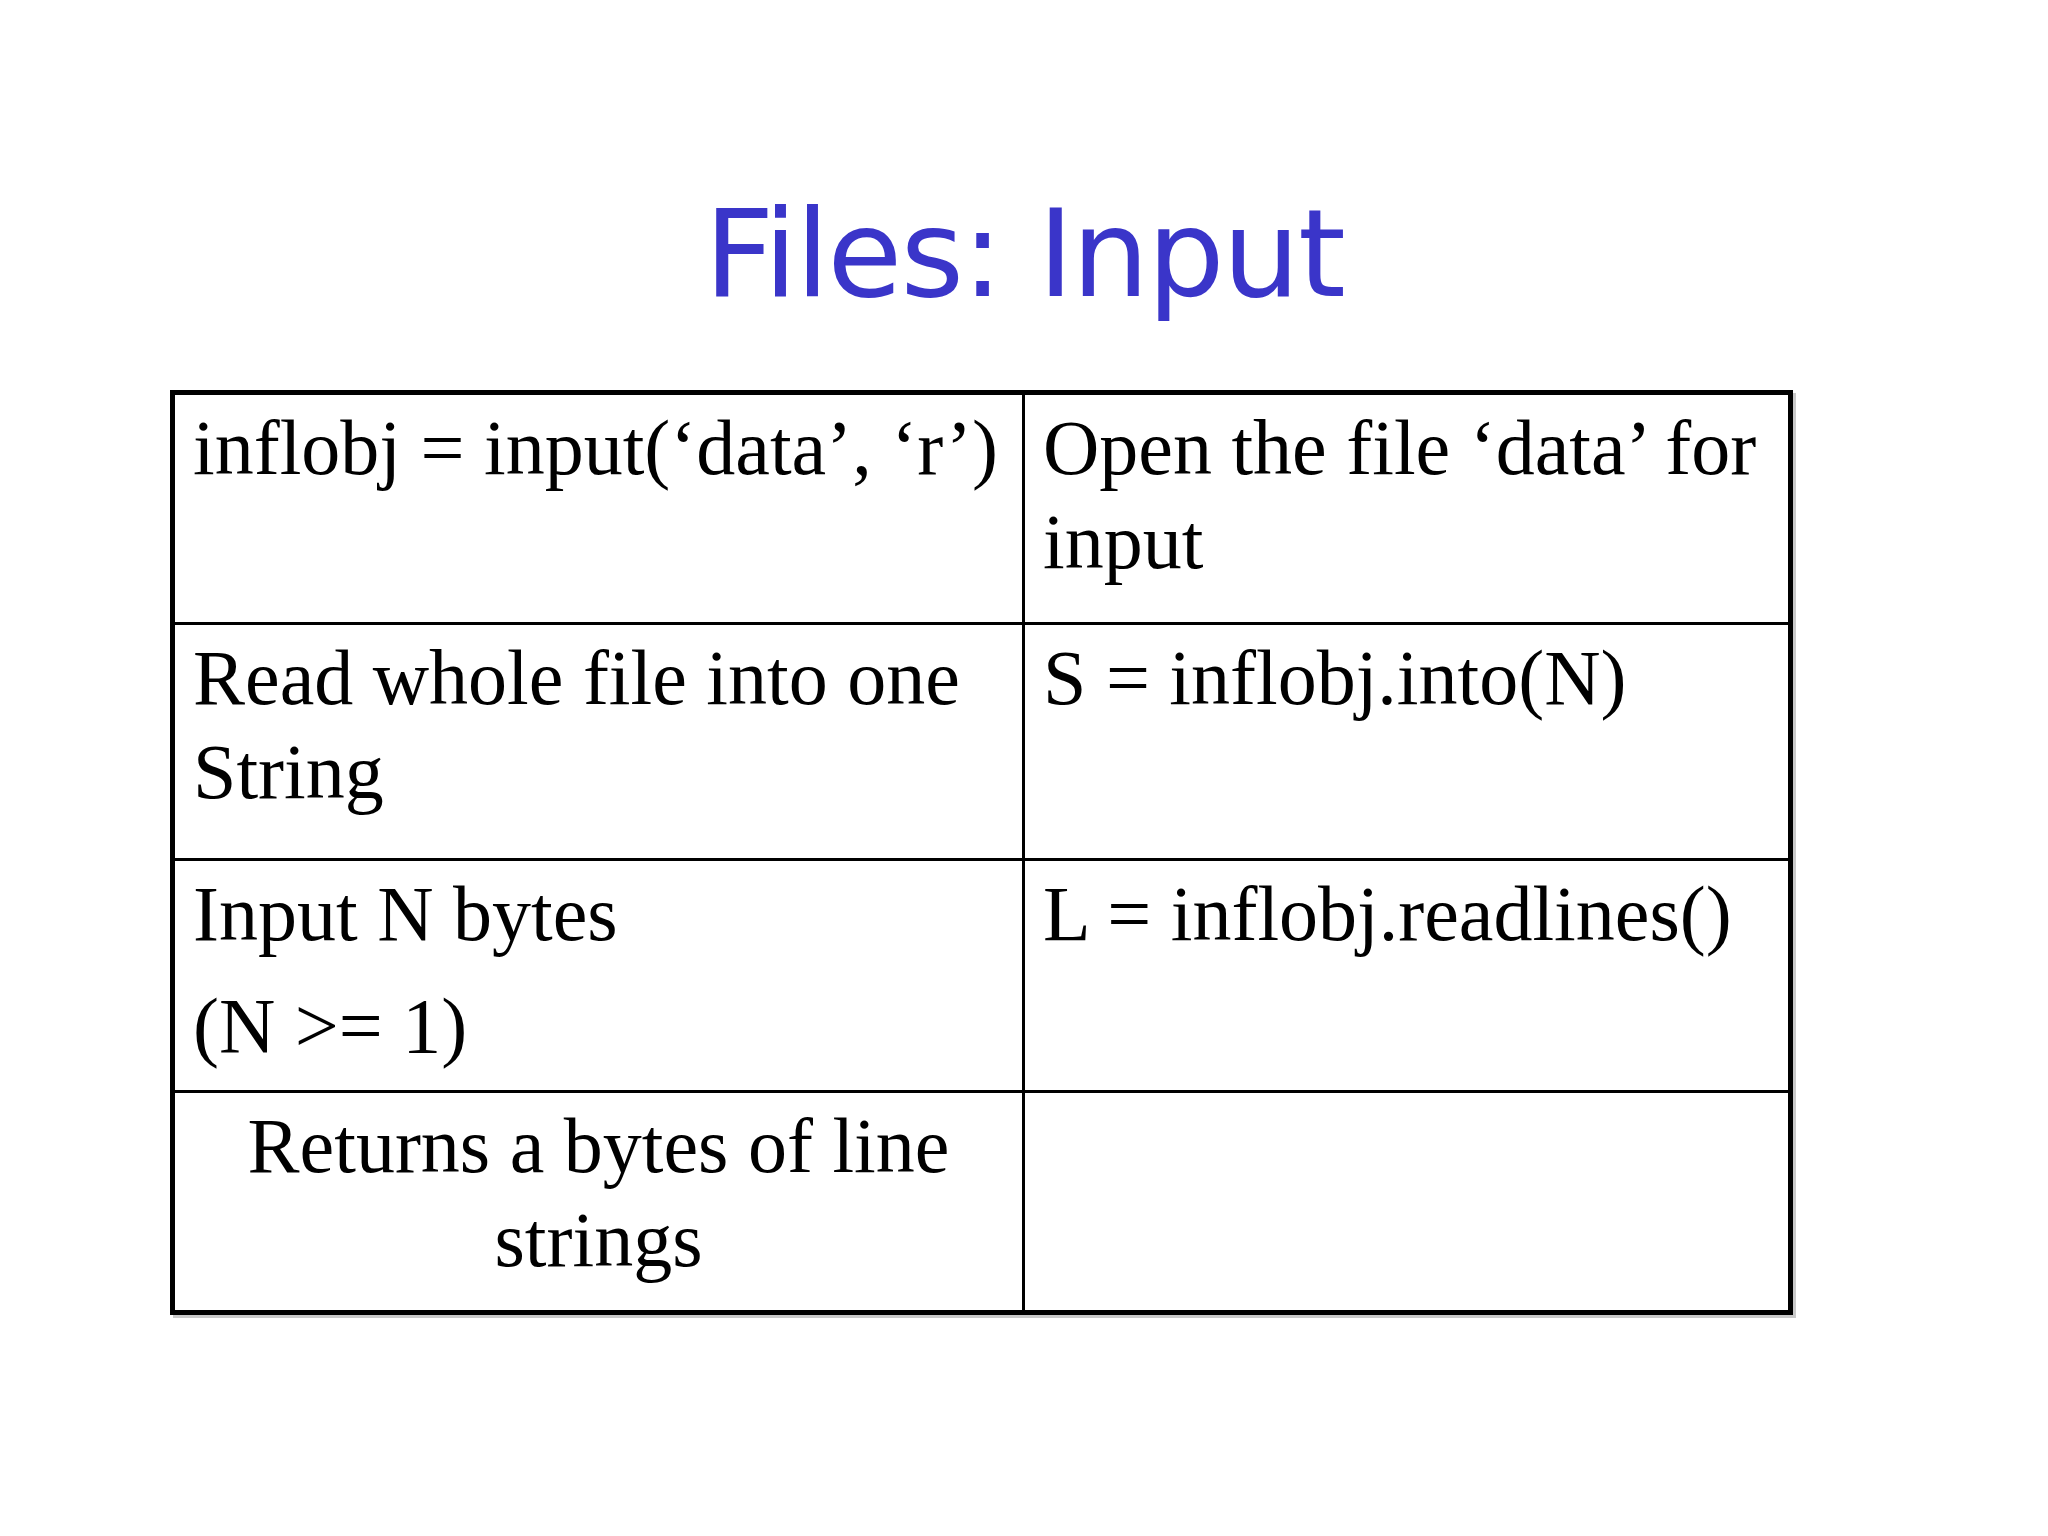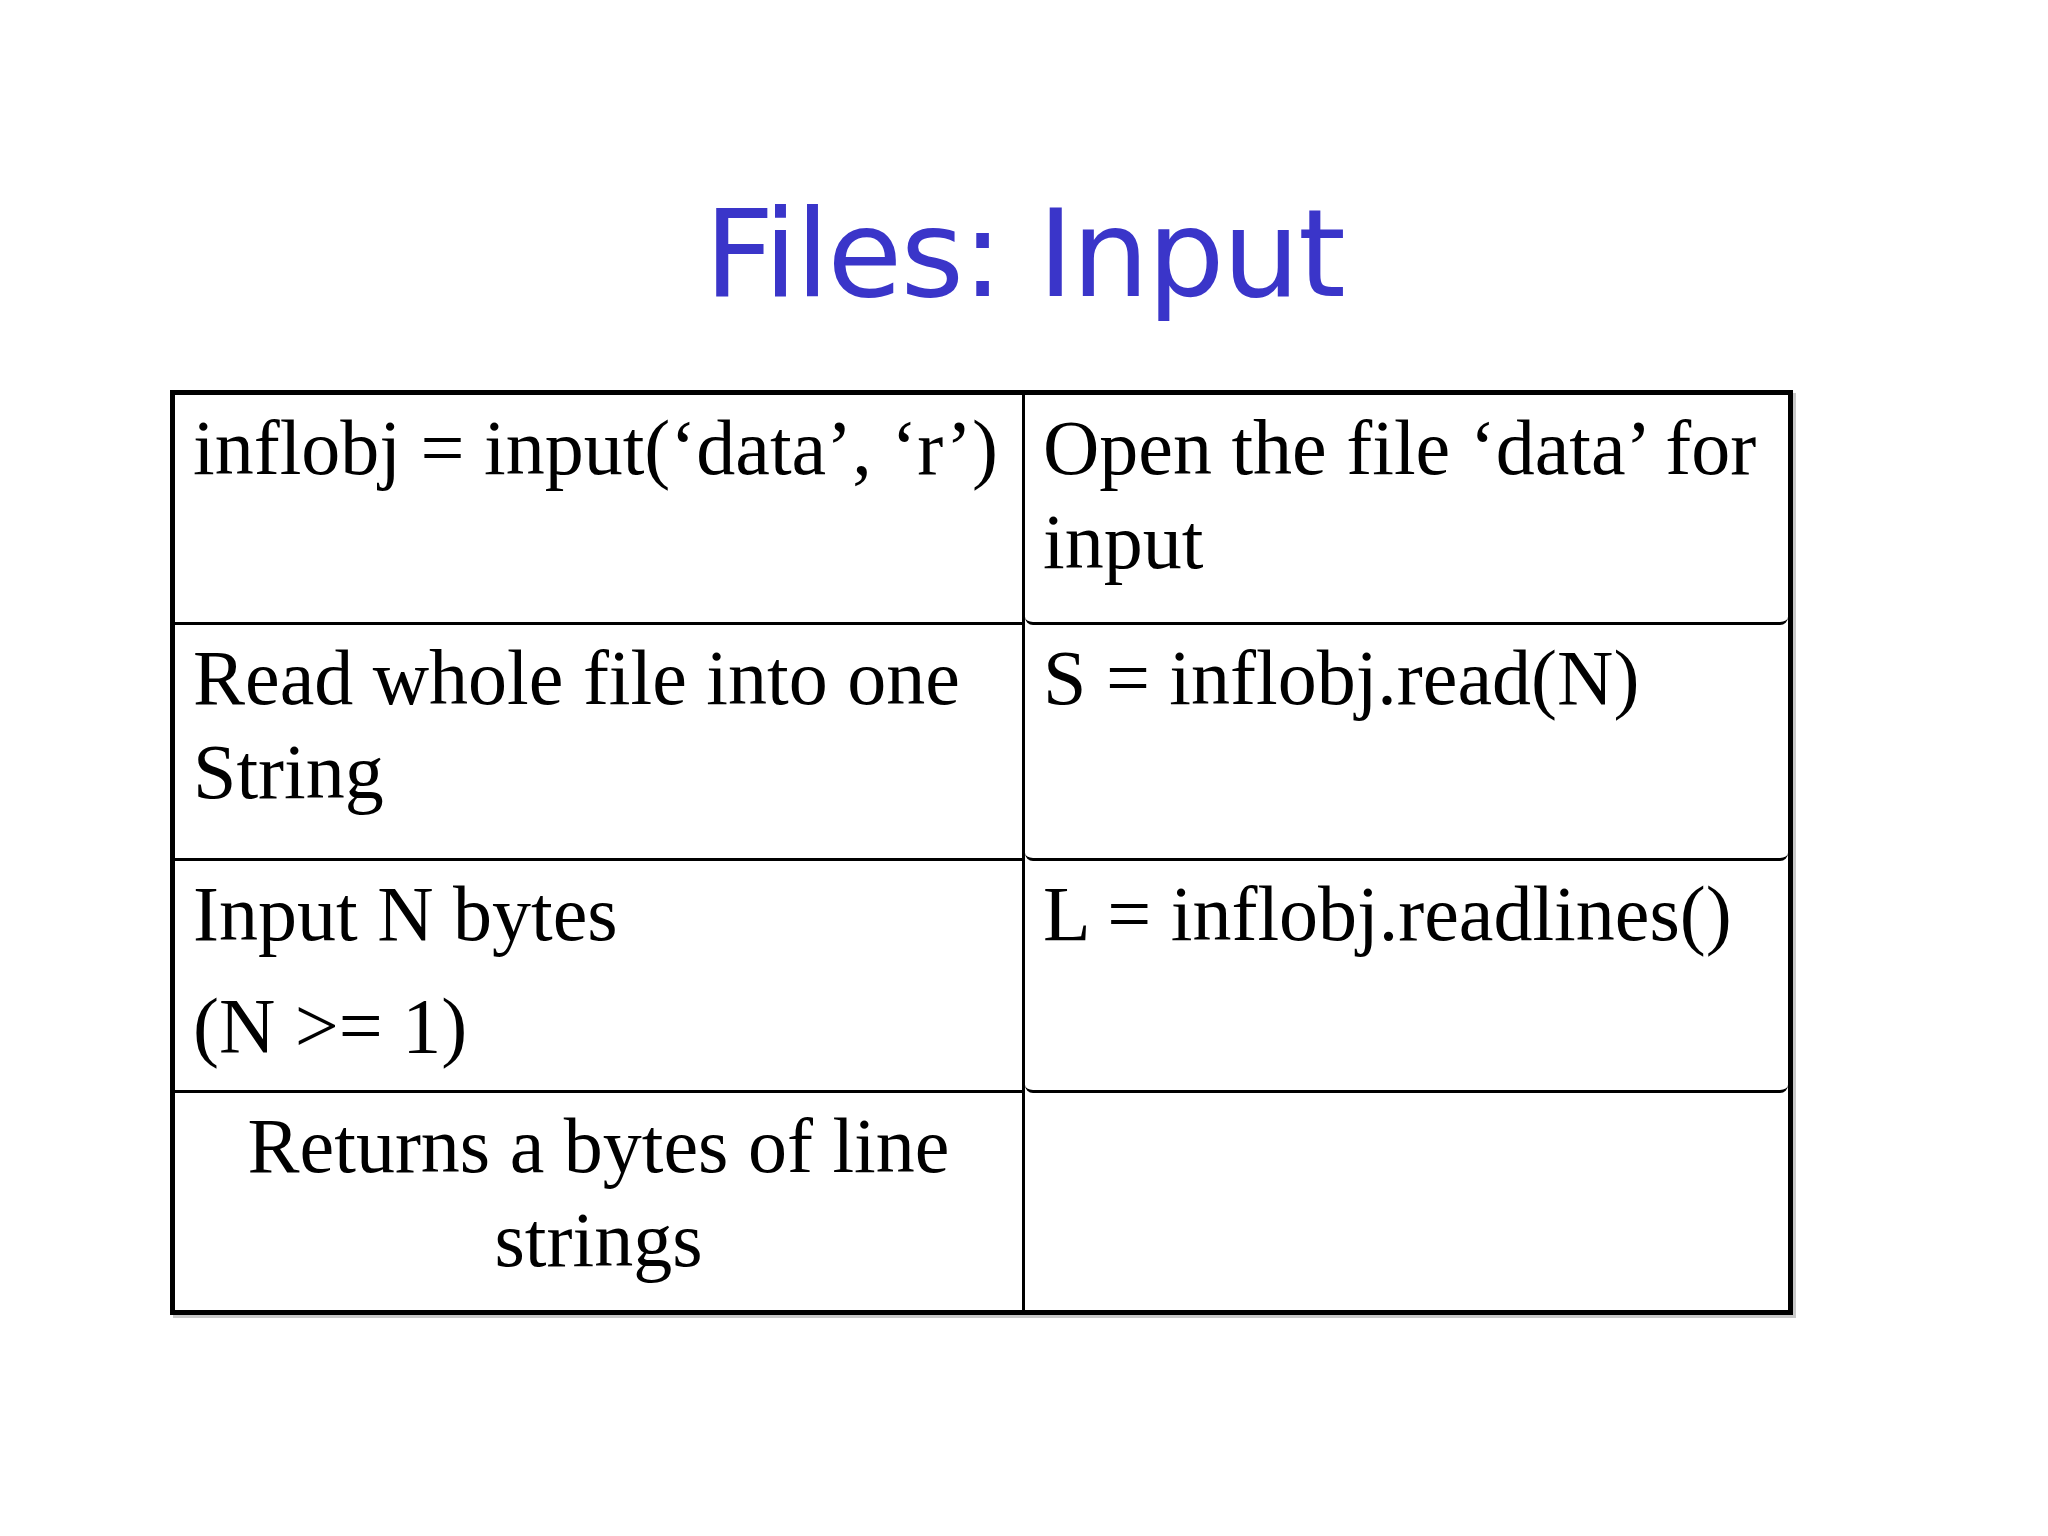--- a/index.html
+++ b/index.html
@@ -47,21 +47,20 @@
     box-sizing: border-box;
     border-right: 3px solid #000000;
     border-bottom: 3px solid #000000;
     padding: 6px 18px 0 18px;
     font-size: 78px;
     line-height: 1.2;
     overflow: hidden;
   }
   .table > .cell:nth-child(2n) {
     border-right: none;
-    border-radius: 8px;
   }
   .table > .cell:nth-child(n+7) {
     border-bottom: none;
     text-align: center;
   }
   .para2 {
     margin-top: 18px;
     font-family: Liberation Serif, serif;
   }
 </style>
@@ -79,21 +78,21 @@
     </div>
     <div class="cell">
       <div>Open the file ‘data’ for input</div>
     </div>
 
     <div class="cell">
       <div>Read whole file into one String</div>
     </div>
 
     <div class="cell">
-      <div>S = inflobj.read(N)</div>
+      <div>S = inflobj.into(N)</div>
     </div>
     <div class="cell">
       <div>Input N bytes</div>
       <div class="para2">(N &gt;= 1)</div>
     </div>
 
     <div class="cell">
       <div>L = inflobj.readlines()</div>
     </div>
     <div class="cell">

